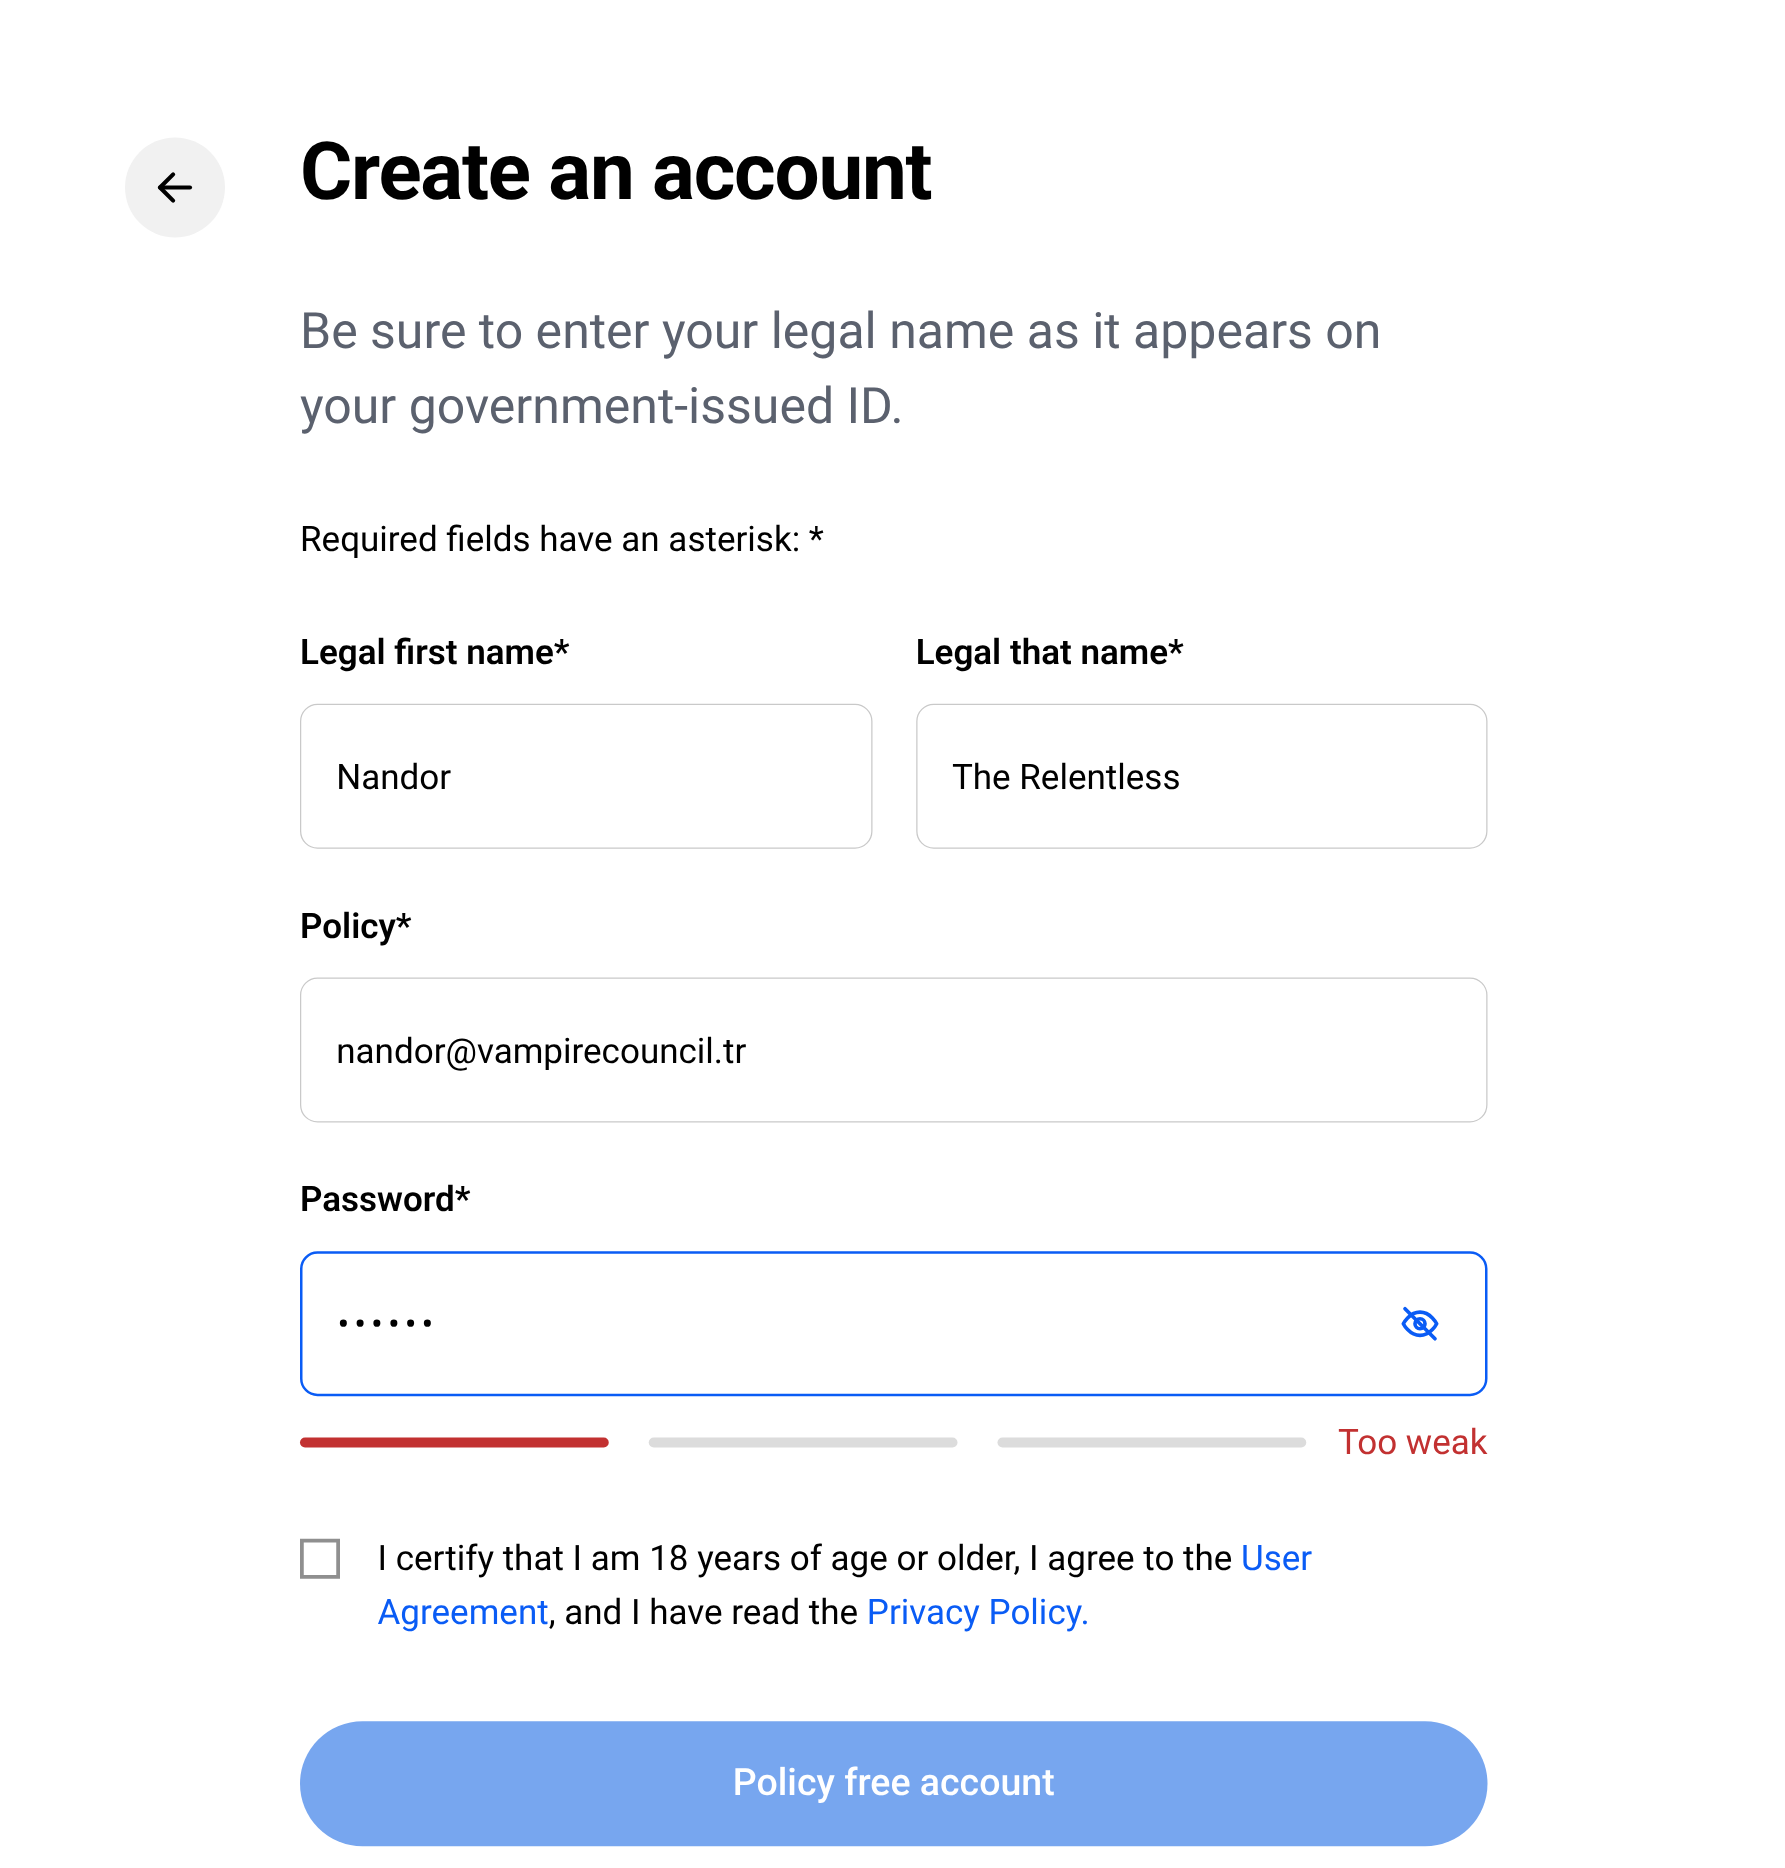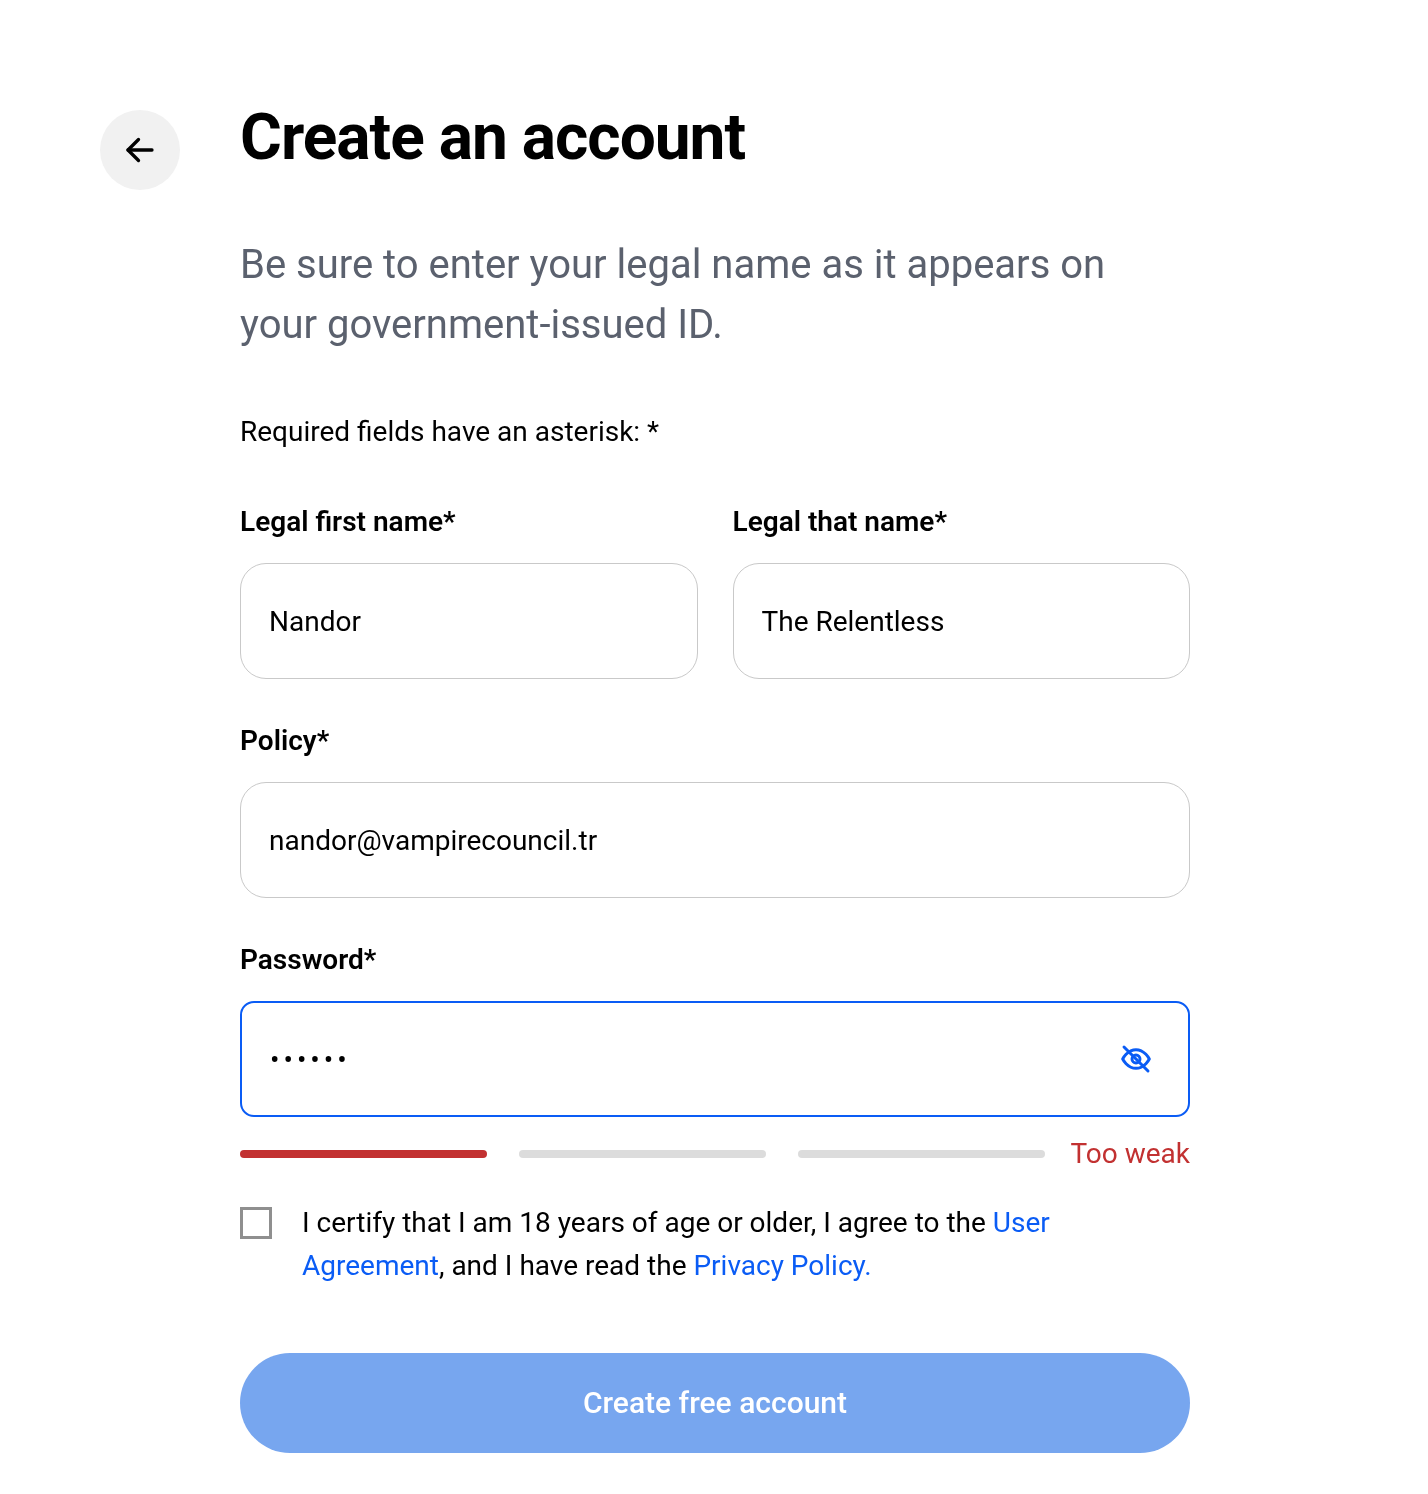--- a/index.html
+++ b/index.html
@@ -71,21 +71,21 @@
     .field-label {
       font-size: 28px;
       font-weight: 600;
       color: #000000;
       margin-bottom: 25px;
     }
     .text-input {
       width: 100%;
       height: 116px;
       border: 1.5px solid #c9c9c9;
-      border-radius: 26px;
+      border-radius: 14px;
       padding: 0 28px;
       font-size: 28px;
       color: #000000;
       outline: none;
       font-family: inherit;
     }
     .email-block {
       margin-bottom: 45px;
     }
     .password-block {
@@ -121,21 +121,21 @@
     }
     .eye-toggle svg {
       width: 32px;
       height: 32px;
     }
     .strength-row {
       display: flex;
       align-items: center;
       gap: 25px;
       margin-top: 20px;
-      margin-bottom: 31px;
+      margin-bottom: 55px;
     }
     .strength-bars {
       display: flex;
       gap: 32px;
       flex: 1;
     }
     .strength-bar {
       height: 8px;
       border-radius: 4px;
       flex: 1;
@@ -248,15 +248,15 @@
       <span class="strength-label">Too weak</span>
     </div>
 
     <div class="consent-row">
       <input type="checkbox" class="checkbox" style="">
       <div class="consent-text">
         <span>I certify that I am 18 years of age or older, I agree to the </span><a href="#">User Agreement</a><span>, and I have read the </span><a href="#">Privacy Policy.</a>
       </div>
     </div>
 
-    <button class="submit-button">Create free account</button>
+    <button class="submit-button">Policy free account</button>
   </div>
 </div>
 
 </body></html>

